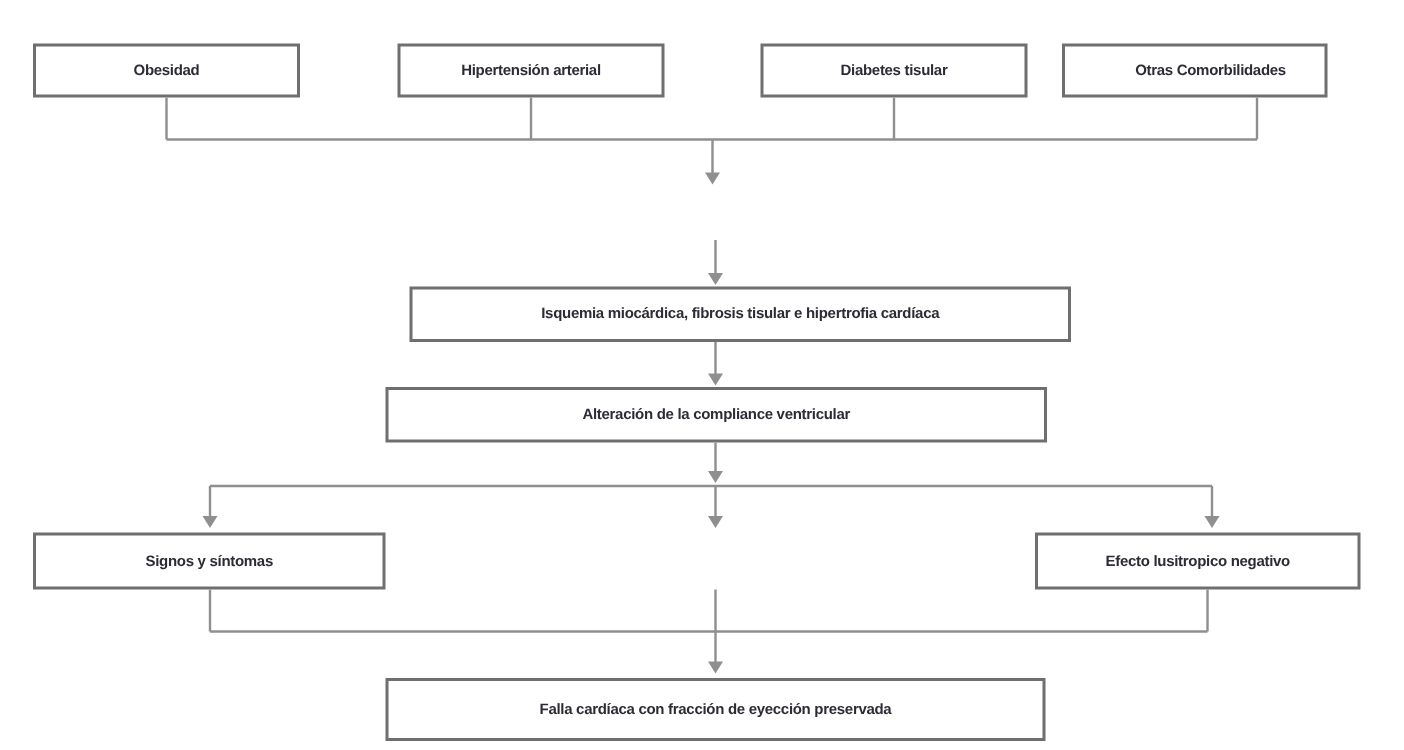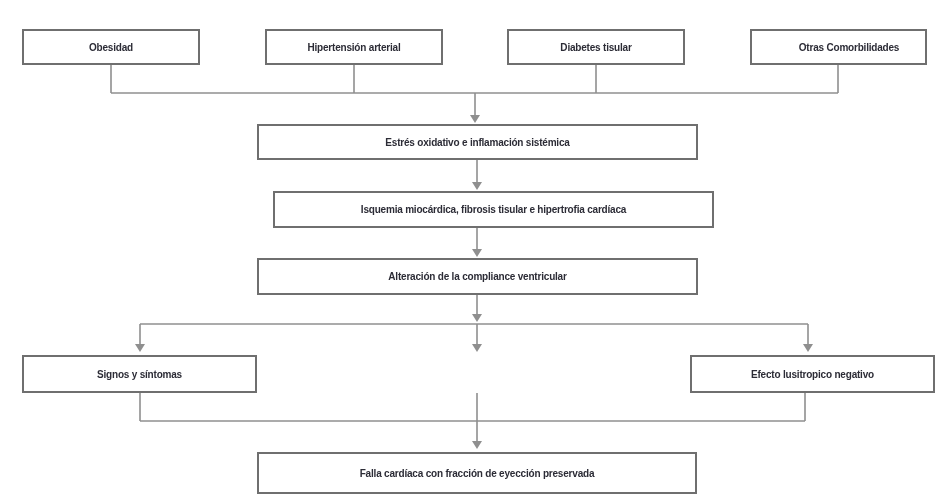--- a/index.html
+++ b/index.html
@@ -107,38 +107,35 @@
 
   <div class="node" style="left:22px; top:29px; width:178px; height:36px;">
     <span>Obesidad</span>
   </div>
   <div class="node" style="left:265px; top:29px; width:178px; height:36px;">
     <span>Hipertensión arterial</span>
   </div>
   <div class="node" style="left:507px; top:29px; width:178px; height:36px;">
     <span>Diabetes tisular</span>
   </div>
-  <div class="node" style="left:750px; top:29px; width:177px; height:36px;padding-left:21px;">
+  <div class="node" style="left:708px; top:29px; width:177px; height:36px;padding-left:21px;">
     <span>Otras Comorbilidades</span>
   </div>
 
-  <div class="node" style="left:257px; top:124px; width:441px; height:36px;">
-    <span>Estrés oxidativo e inflamación sistémica</span>
-  </div>
   <div class="node" style="left:257px; top:191px; width:441px; height:37px;margin-left:16px;">
     <span>Isquemia miocárdica, fibrosis tisular e hipertrofia cardíaca</span>
   </div>
   <div class="node" style="left:257px; top:258px; width:441px; height:37px;">
     <span>Alteración de la compliance ventricular</span>
   </div>
 
   <div class="node" style="left:22px; top:355px; width:235px; height:38px;">
     <span>Signos y síntomas</span>
   </div>
-  <div class="node" style="left:690px; top:355px; width:245px; height:38px;align-items:center;">
+  <div class="node" style="left:690px; top:355px; width:217px; height:38px;align-items:center;">
     <span>Efecto lusitropico negativo</span>
   </div>
 
   <div class="node" style="left:257px; top:452px; width:440px; height:42px;">
     <span>Falla cardíaca con fracción de eyección preservada</span>
   </div>
 
 </div>
 
 </body></html>

